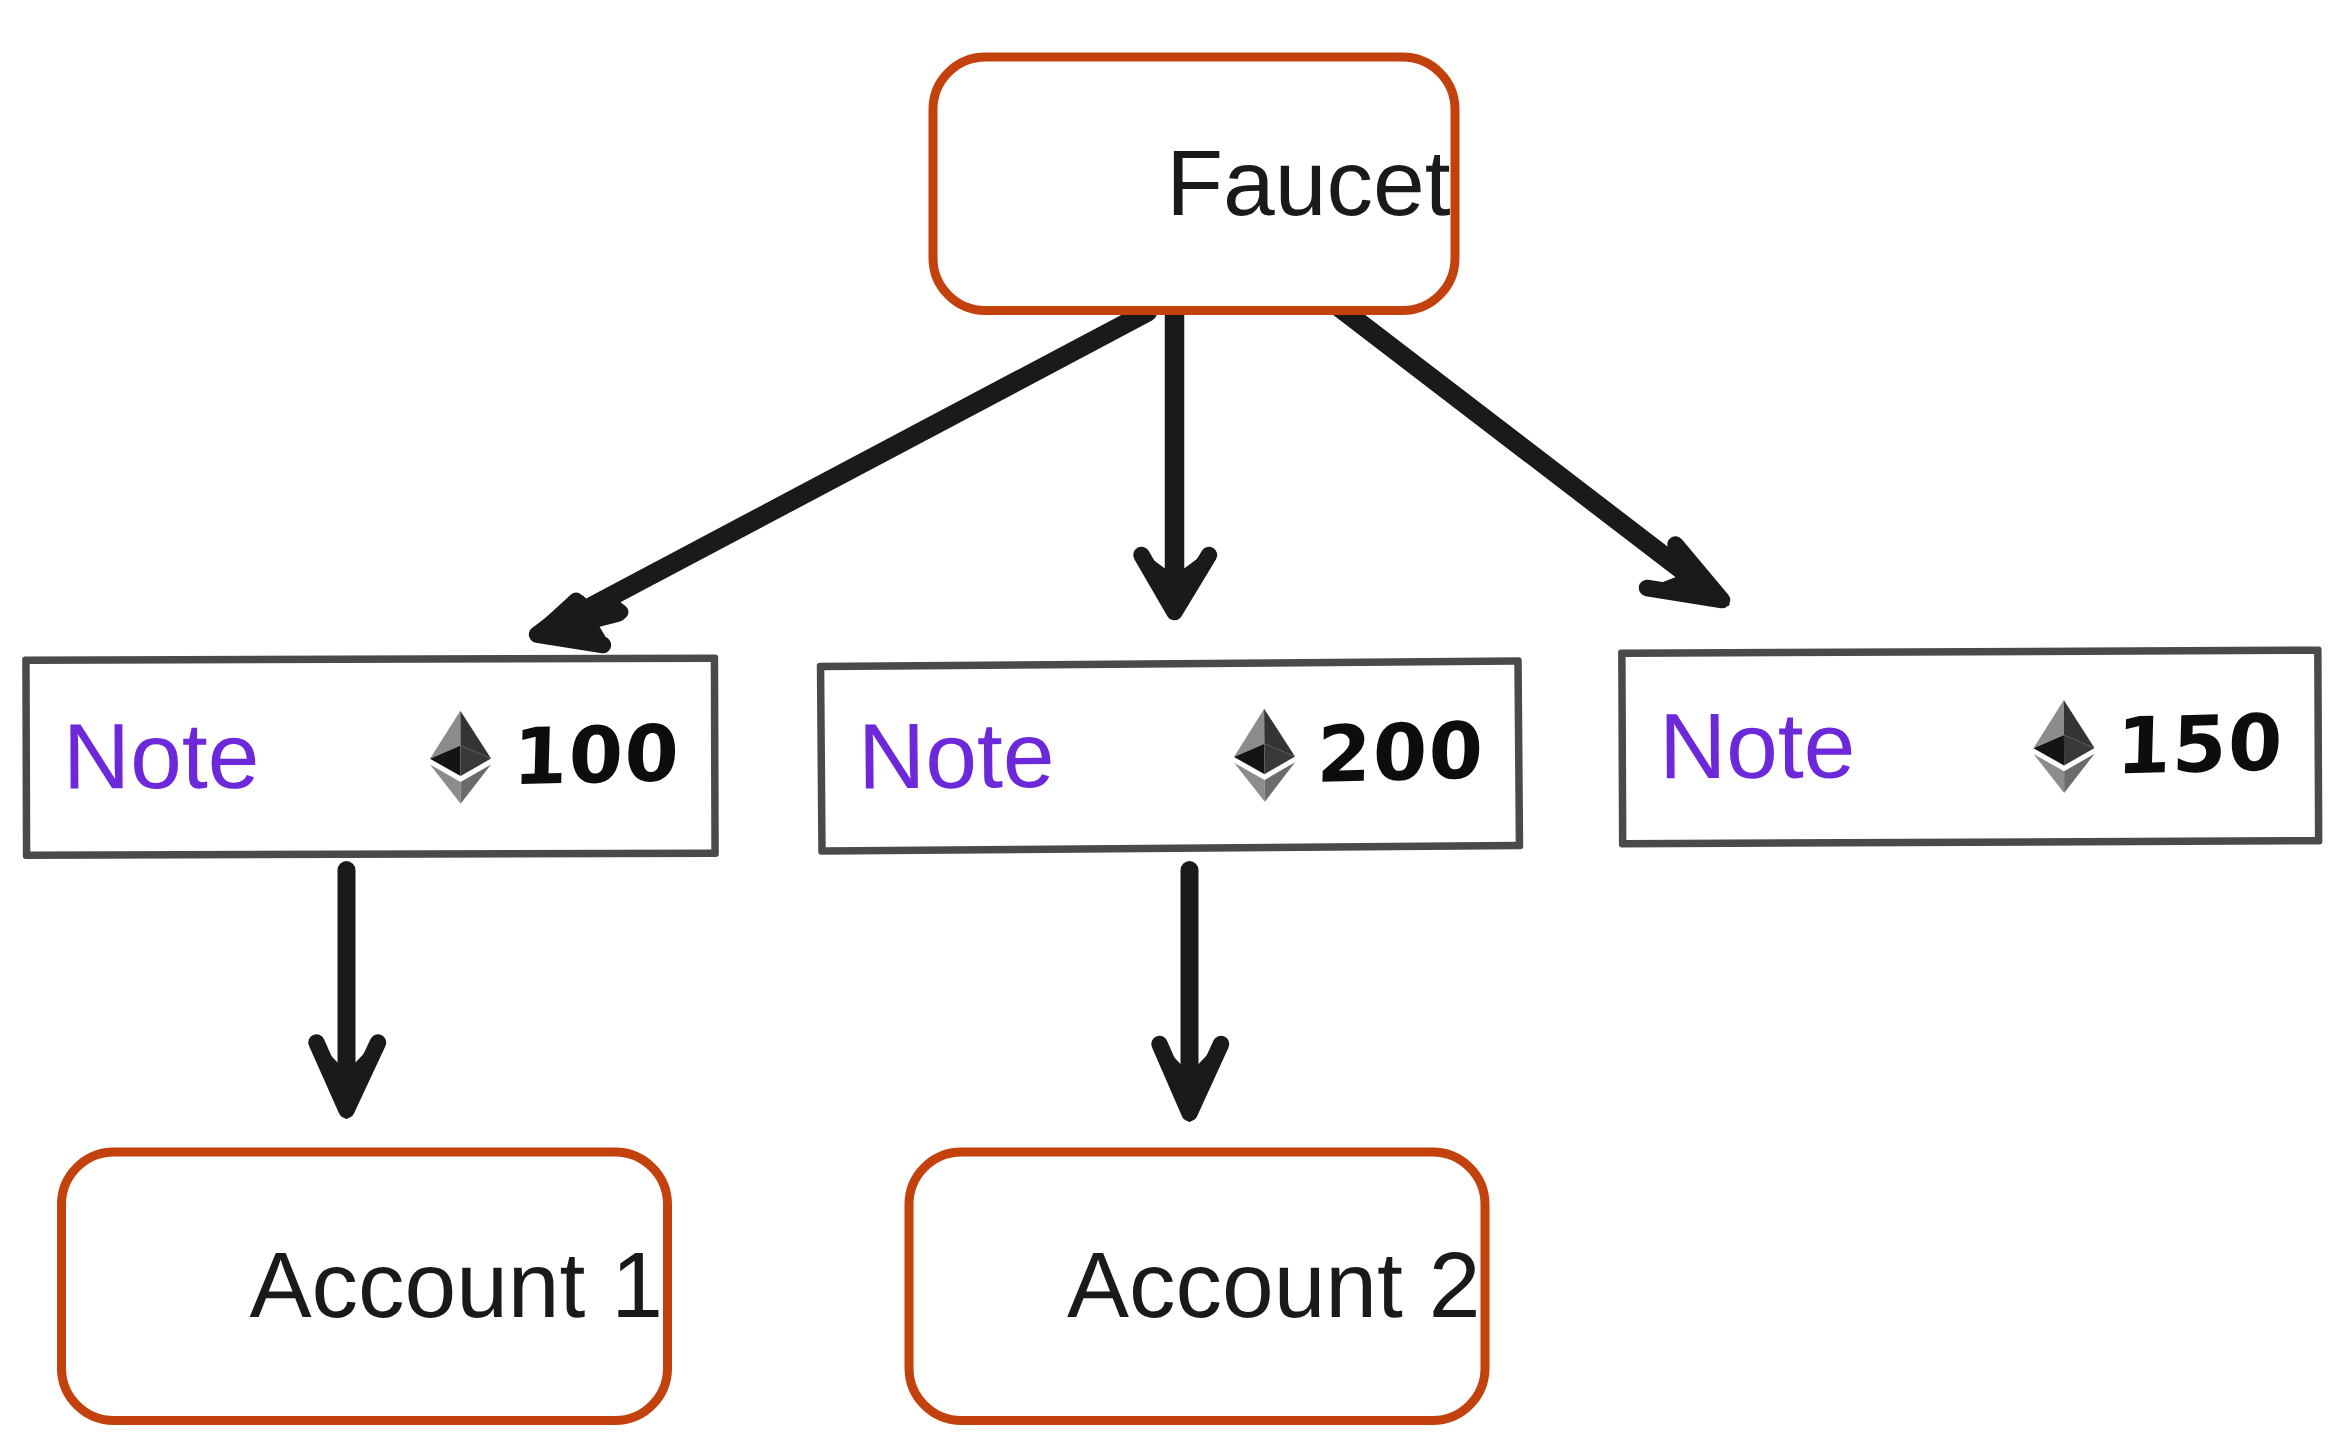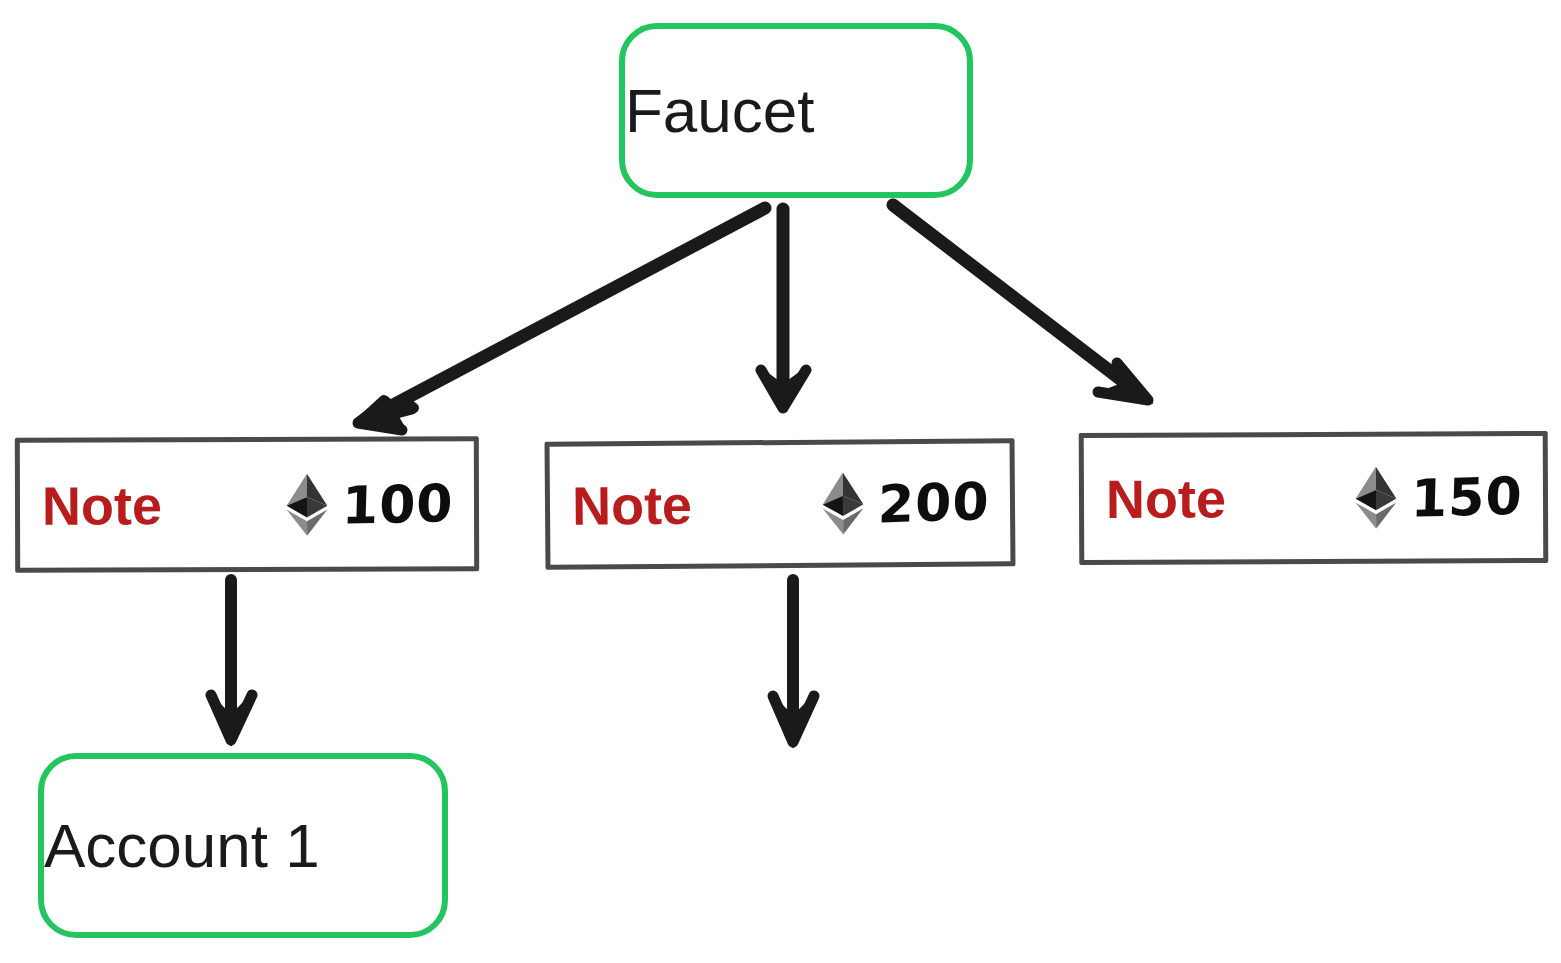--- a/index.html
+++ b/index.html
@@ -30,46 +30,46 @@
   .node {
     position: absolute;
     box-sizing: border-box;
     display: flex;
     align-items: center;
     background: #ffffff;
   }
 
   
   .node.rounded {
-    border: 6px solid #22c55e;
+    border: 6px solid #c2410c;
     border-radius: 38px;
-    justify-content: flex-start;
+    justify-content: flex-end;
+    margin-top: 12px;
   }
   .node.rounded .node-label {
     color: #1a1a1a;
     font-size: 62px;
     line-height: 1;
     letter-spacing: 0px;
     white-space: nowrap;
   }
 
   
   .node.note {
     border: 5px solid #4a4a4a;
     border-radius: 2px;
     justify-content: flex-start;
     padding-left: 22px;
     padding-right: 20px;
   }
   .note-label {
-    color: #b91c1c;
-    font-size: 54px;
+    color: #6d28d9;
+    font-size: 62px;
     line-height: 1;
     white-space: nowrap;
-    font-weight: bold;
   }
   .note-amount {
     margin-left: auto;
     display: flex;
     align-items: center;
     gap: 14px;
   }
   .eth-icon {
     display: block;
     width: 42px;
@@ -181,14 +181,17 @@
         <polygon points="21,49 42,37 21,64" fill="#6b6b6b"></polygon>
       </svg>
       <span class="amount-value">150</span>
     </span>
   </div>
 
   <div class="node rounded" style="left:38px; top:753px; width:410px; height:185px;">
     <span class="node-label">Account 1</span>
   </div>
 
+  <div class="node rounded" style="left:603px; top:753px; width:390px; height:185px;">
+    <span class="node-label">Account 2</span>
+  </div>
 
 </div>
 
 </body></html>

